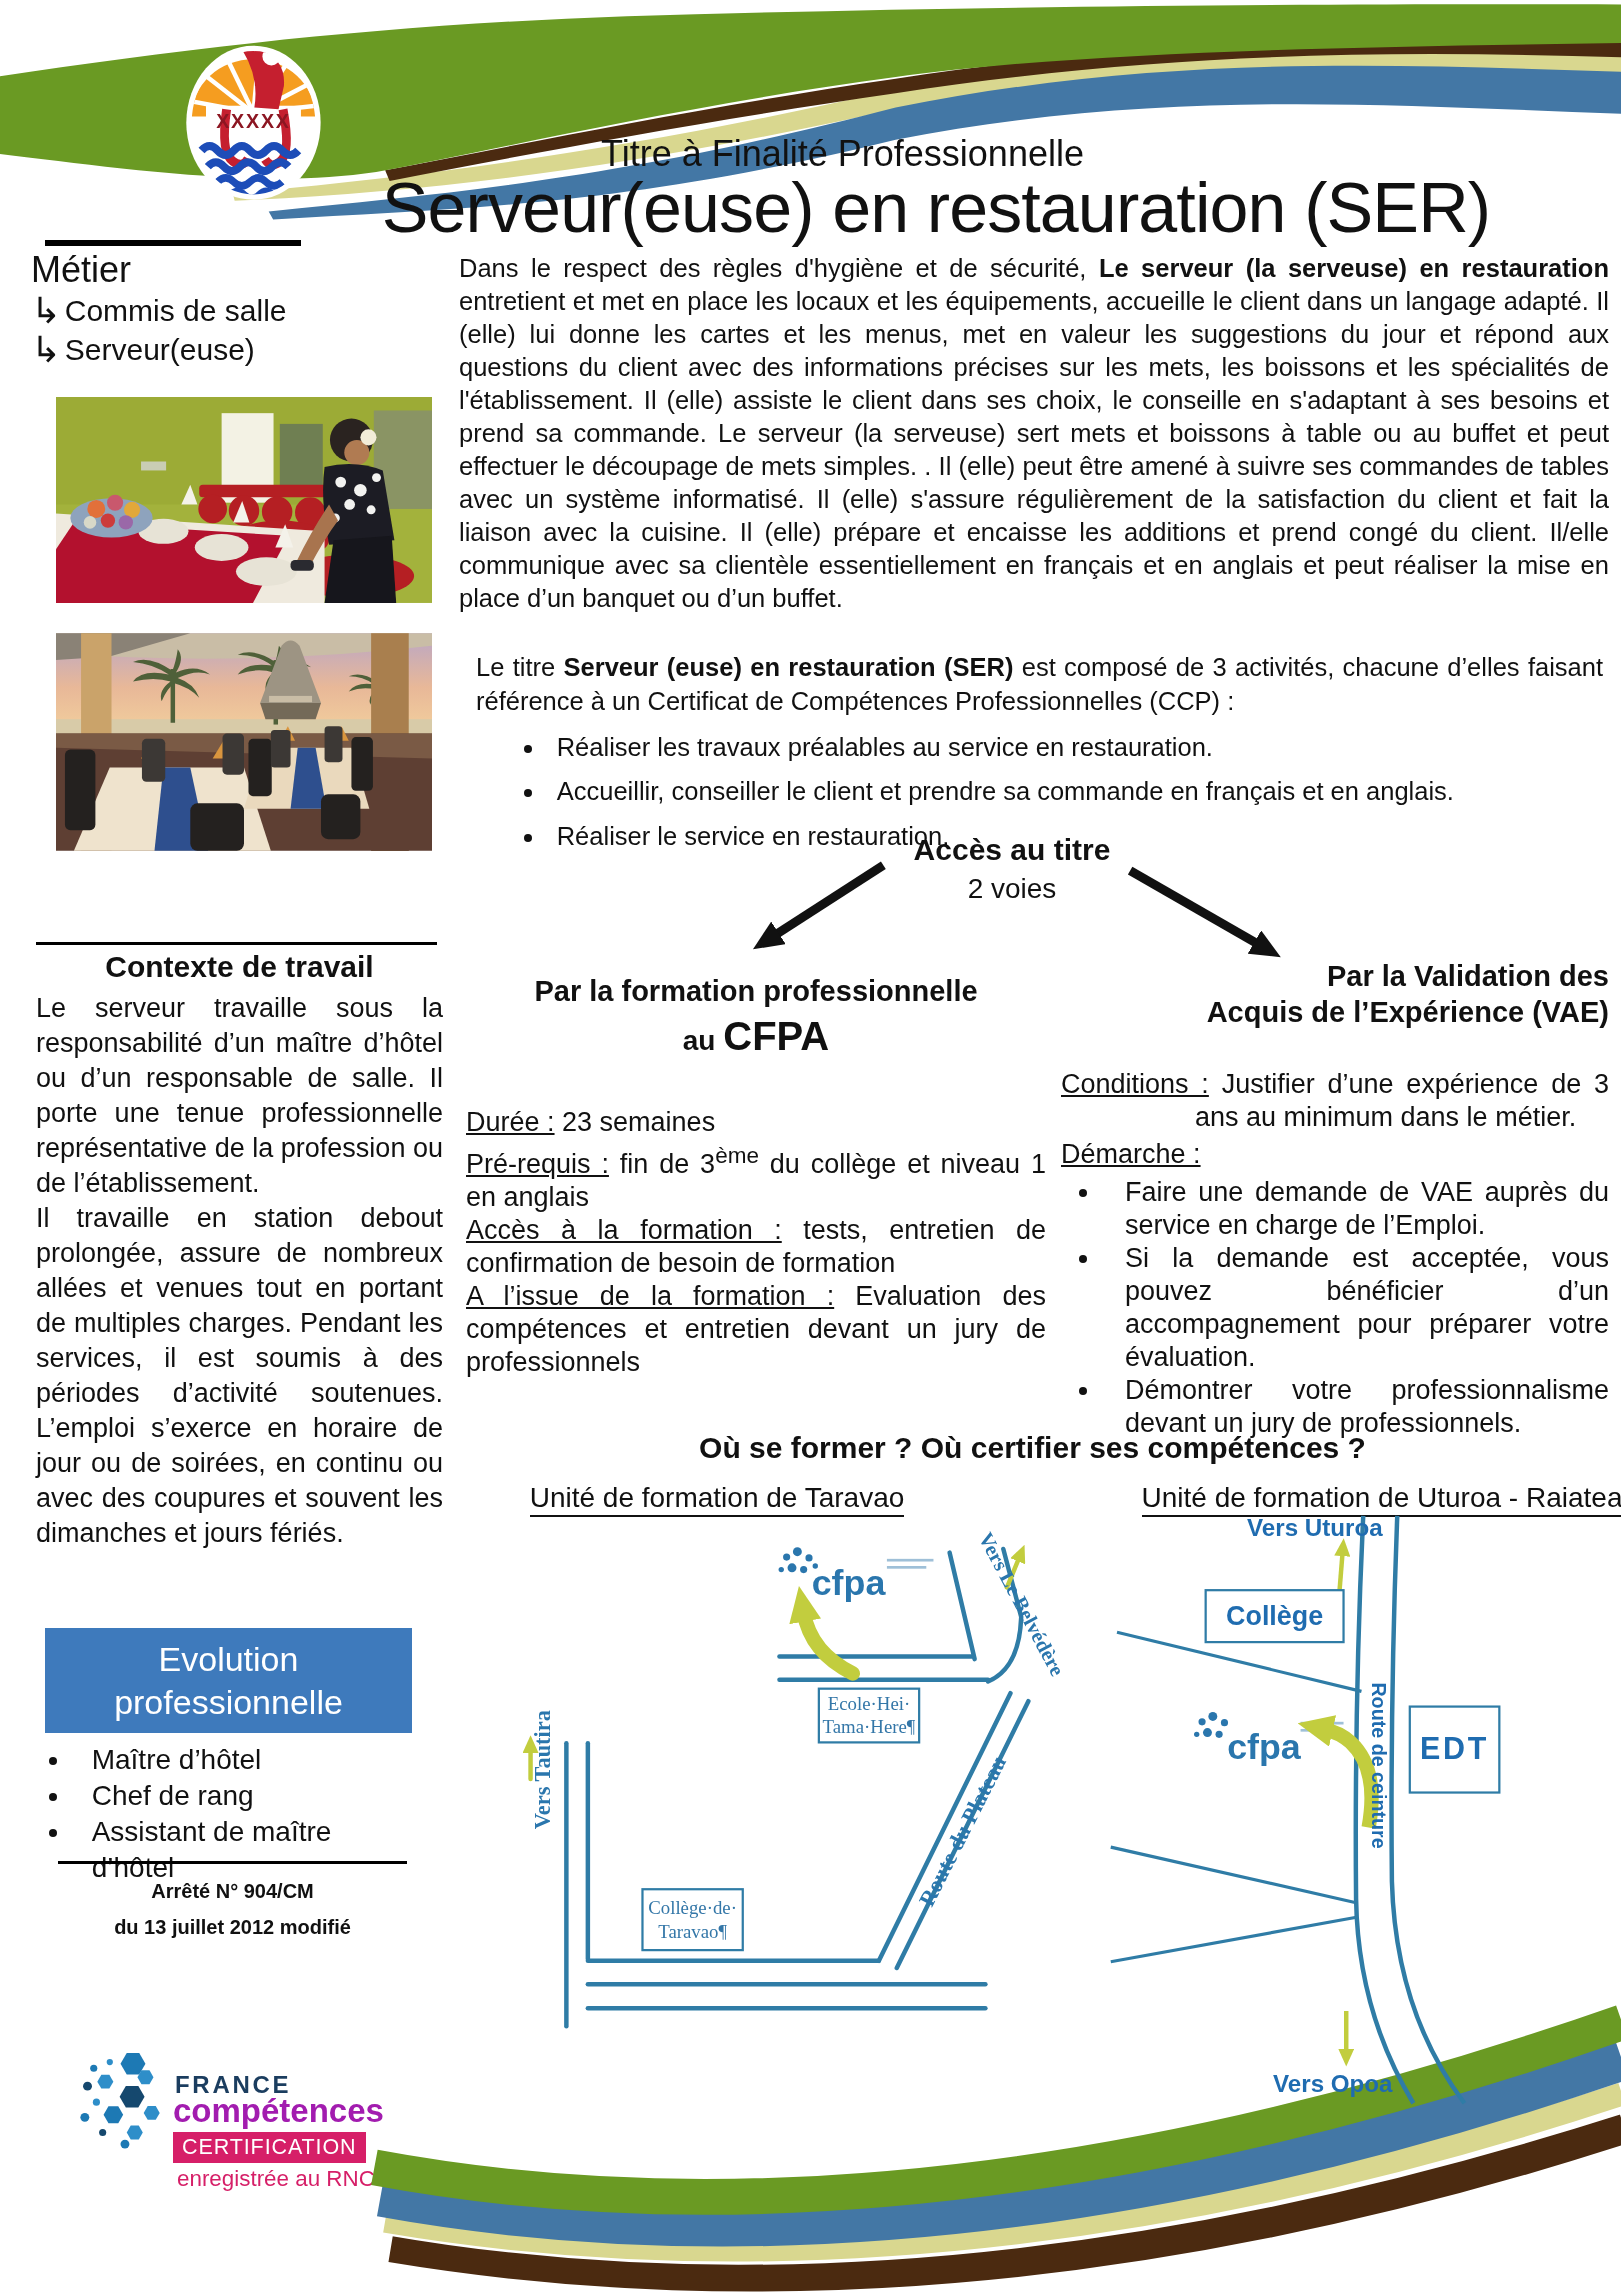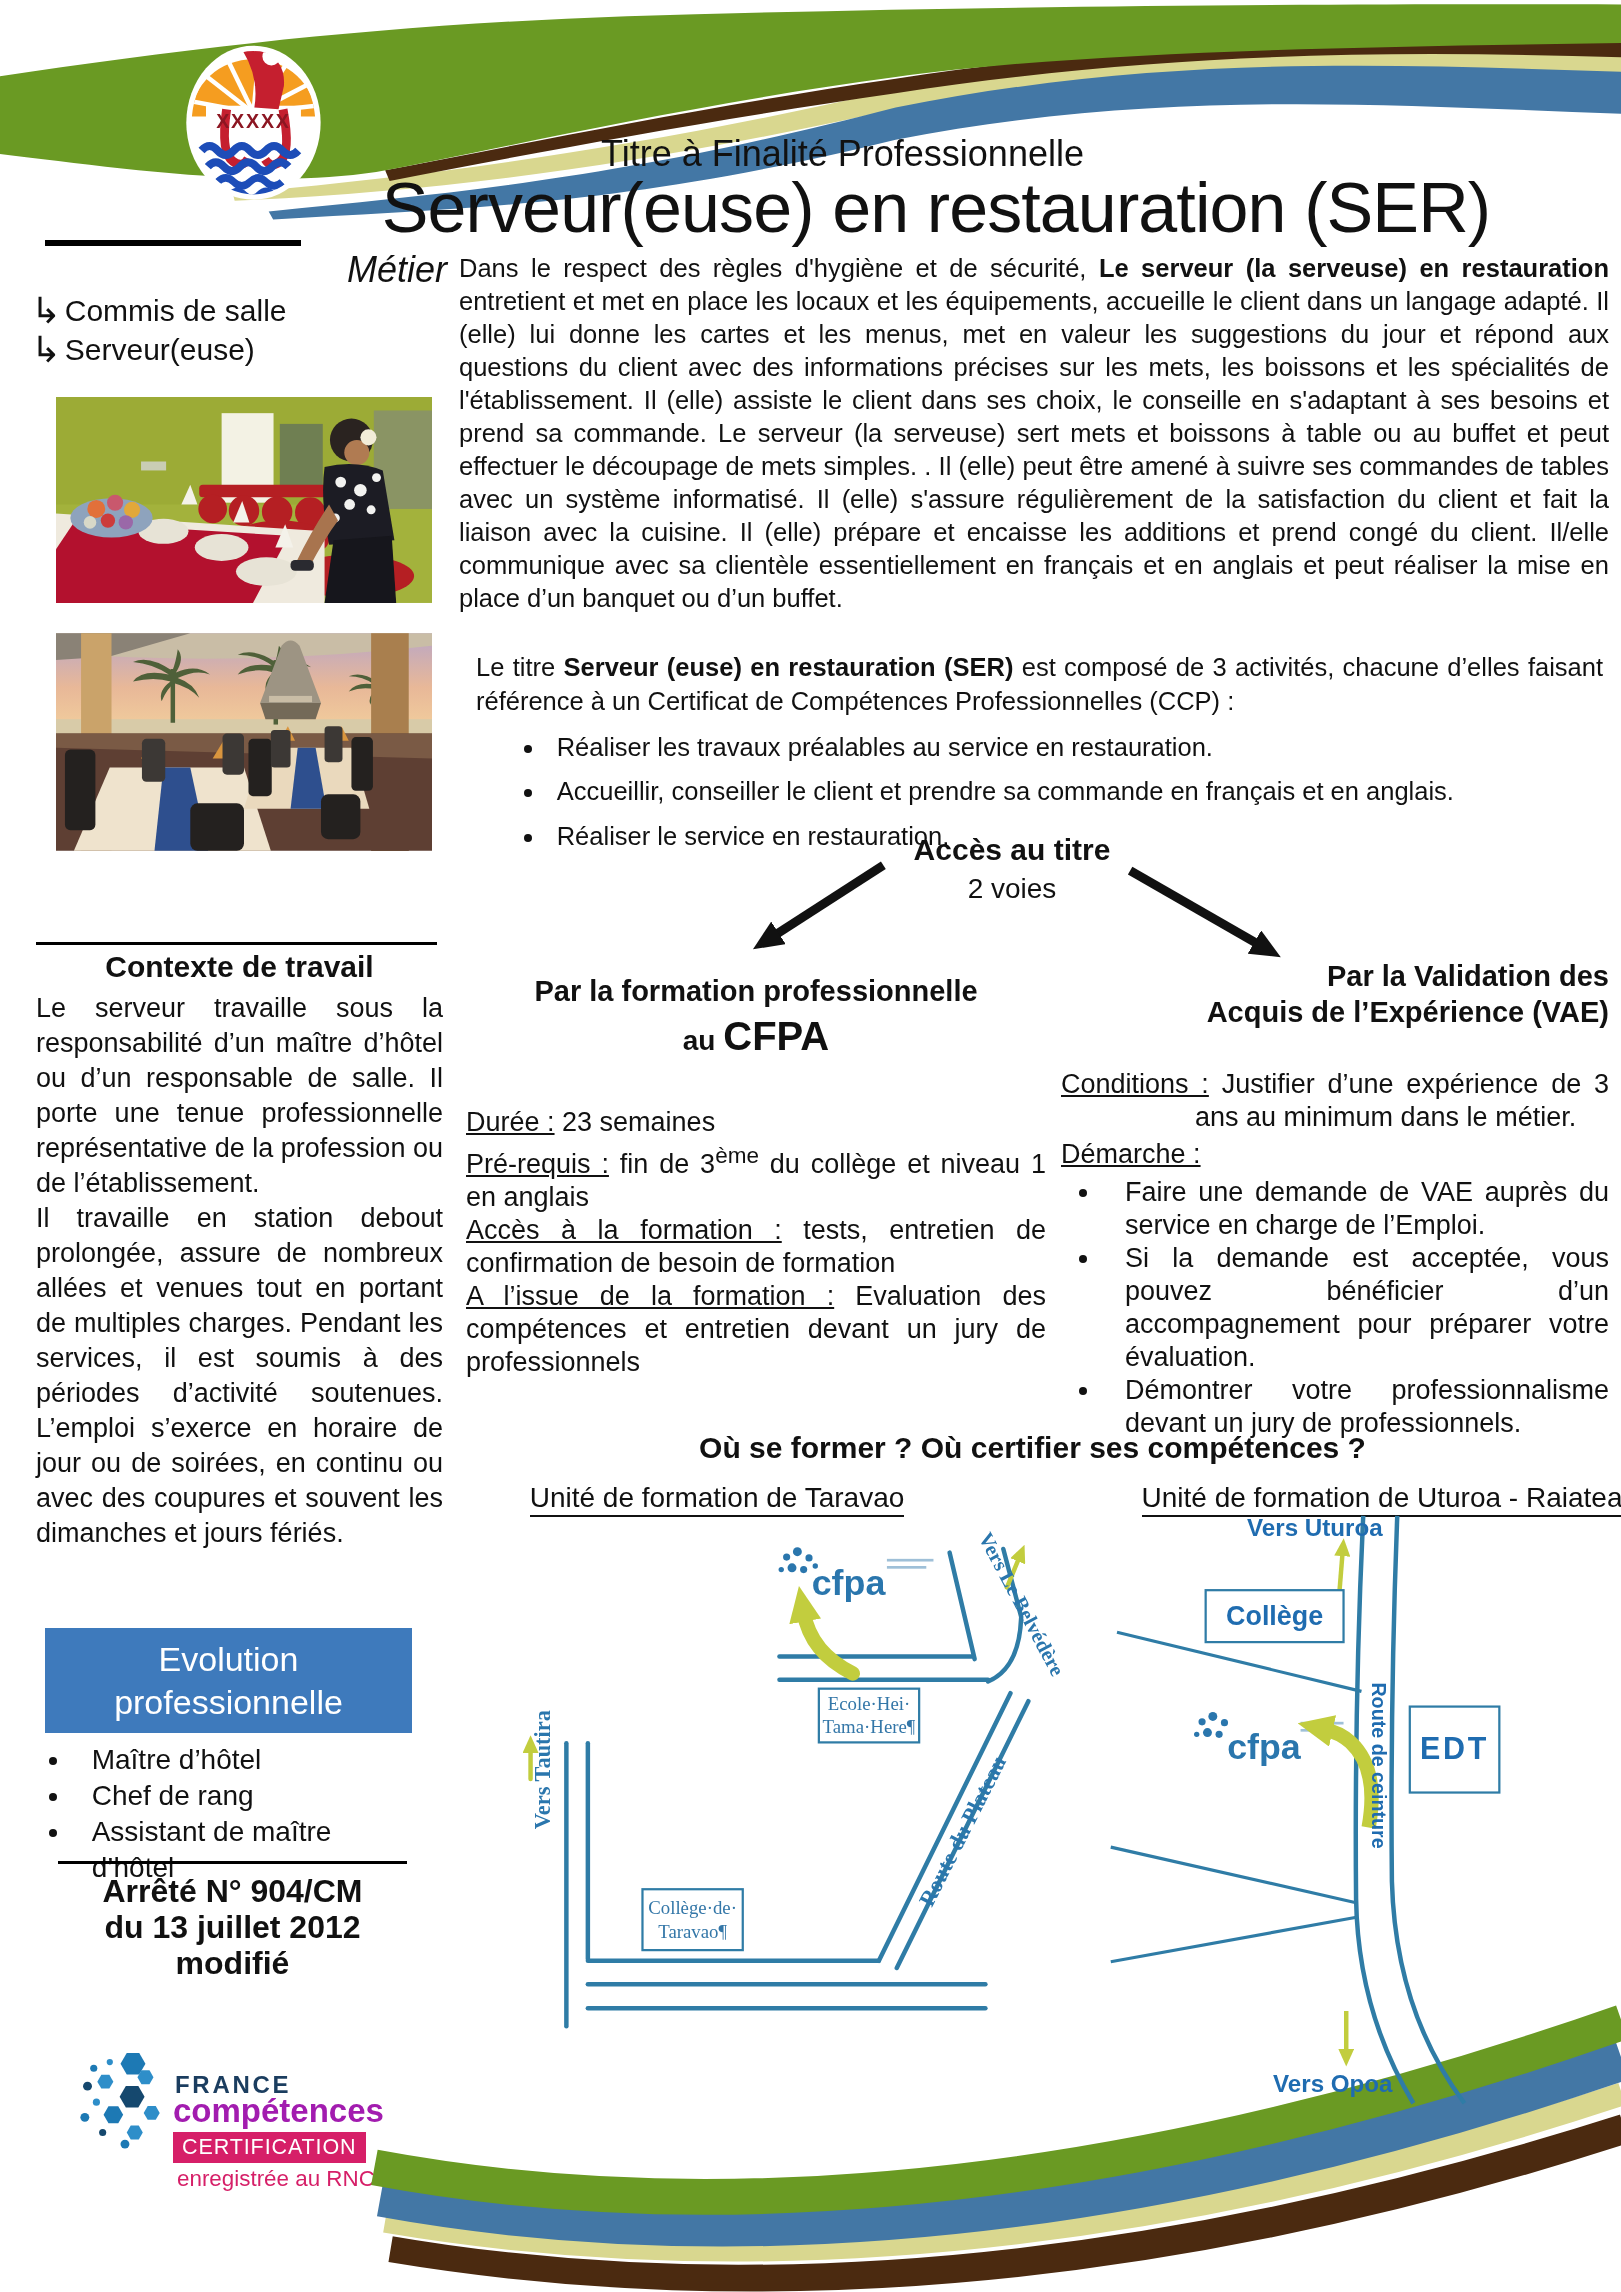--- a/index.html
+++ b/index.html
@@ -11,37 +11,37 @@
   svg text{font-family:"Liberation Sans",sans-serif;}
   svg .serif{font-family:"Liberation Serif",serif;}
 
   
   #small-title{left:502px;top:133px;width:681px;font-size:36px;text-align:center;}
   #big-title{left:260px;top:168px;width:1352px;font-size:70px;text-align:center;letter-spacing:-0.9px;}
   #title-underline{left:45px;top:240px;width:256px;height:6.3px;background:#000;}
 
   
   #metier{left:31px;top:249px;width:416px;}
-  #metier .hd{font-size:36px;text-align:right;font-style:italic;}
+  #metier .hd{font-size:36px;text-align:left;}
   .metier-item{font-size:30px;line-height:39px;display:flex;align-items:center;}
   .metier-arrow{font-size:36px;margin-right:3.6px;line-height:36px;}
   #contexte{left:36px;top:942px;width:407px;}
   #contexte .line{width:401px;height:2.7px;background:#000;margin-bottom:5.4px;}
   #contexte .hd{font-size:30px;font-weight:bold;text-align:center;margin-bottom:7.2px;}
   #contexte p{margin:0;font-size:27px;line-height:35px;}
   #evolution-box{left:45px;top:1628px;width:367px;height:105px;background:#3e7abc;
      display:flex;flex-direction:column;justify-content:center;}
   #evolution-box div{font-size:34px;line-height:43px;text-align:center;color:#ffffff;}
   #evolution-list{left:45px;top:1742px;width:376px;}
   #evolution-list ul{margin:0;padding-left:27px;}
   #evolution-list li{font-size:28px;line-height:36px;padding-left:19.7px;}
   #titre-niveau{left:49px;top:1861px;width:367px;}
   #titre-niveau .line{width:349px;height:2.7px;background:#000;margin:0 auto 9px auto;}
   #tn1{font-size:40px;font-weight:bold;font-style:italic;text-align:center;}
-  #tn2,#tn3{font-size:32px;font-weight:bold;text-align:center;line-height:36px;}
+  #tn2,#tn3{font-size:20px;font-weight:bold;text-align:center;line-height:36px;}
   #fc-france{left:175px;top:2071px;font-size:24px;letter-spacing:2.7px;color:#1b3d5f;font-weight:600;}
   #fc-comp{left:173px;top:2092px;font-size:33px;font-weight:bold;color:#a21caf;letter-spacing:0px;}
   #fc-badge{left:173px;top:2132px;background:#d61f68;color:#fff;font-size:21.5px;letter-spacing:0.9px;
      padding:2.7px 9px 3.6px 9px;}
   #fc-rncp{left:177px;top:2166px;font-size:22.4px;color:#d61f68;}
 
   
   #intro{left:459px;top:252px;width:1150px;font-size:25.5px;line-height:33px;}
   #letitre{left:476px;top:650px;width:1127px;font-size:25.5px;line-height:34px;}
   #letitre ul{margin:12.5px 0 0 0;padding-left:70px;}

